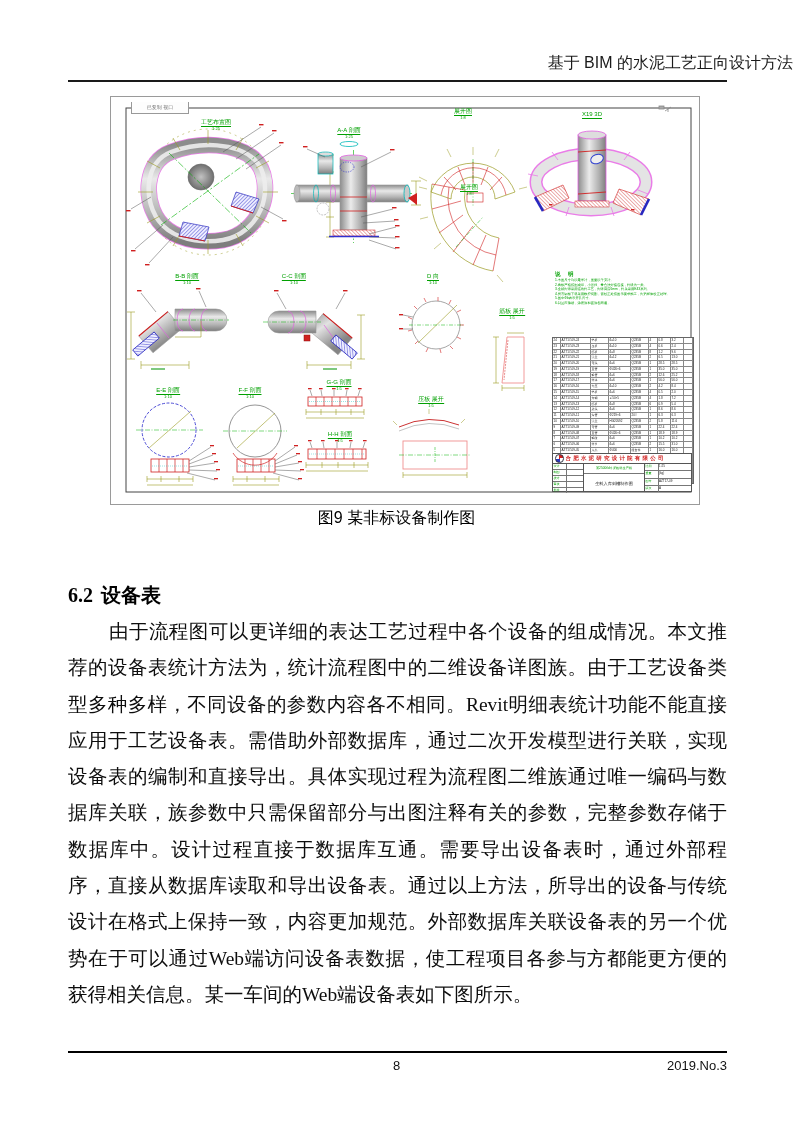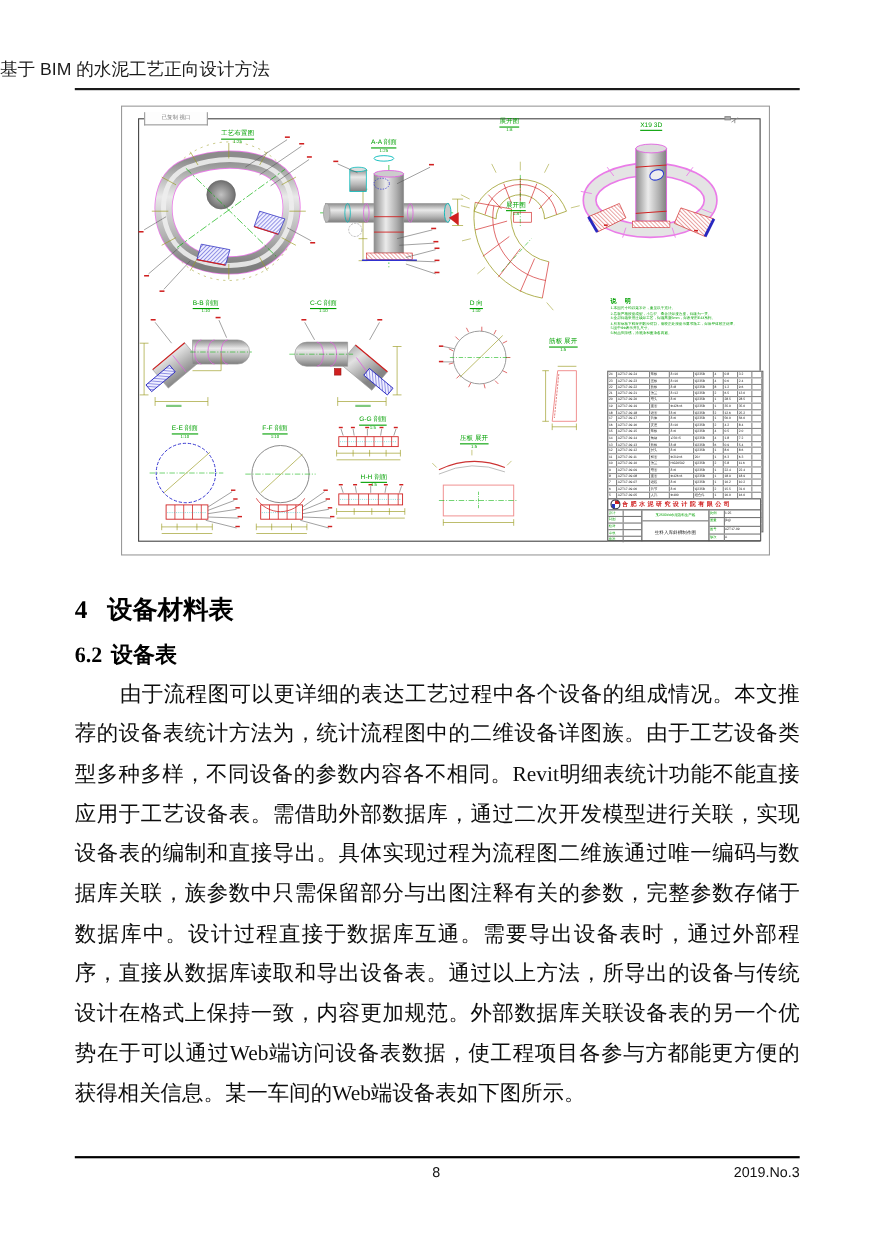--- a/index.html
+++ b/index.html
@@ -1,19 +1,19 @@
 <!DOCTYPE html>
 <html><head>
 <meta charset="utf-8">
 <style>
   html,body{margin:0;padding:0;background:#888;}
   .page{position:relative;width:793px;height:1122px;background:#fff;margin:0 auto;
         font-family:"Liberation Serif",serif;overflow:hidden;color:#111;}
   
-  .hdr-title{position:absolute;top:53px;left:0;width:100%;text-align:left;
+  .hdr-title{position:absolute;top:53px;left:0;width:100%;text-align:right;
              font-family:"Liberation Sans",sans-serif;font-size:16px;color:#1a1a1a;}
   .hdr-line{position:absolute;top:80px;left:68px;width:659px;height:2px;background:#1a1a1a;}
   
   .figure{position:absolute;left:110px;top:96px;width:588px;height:407px;
           border:1px solid #9a9a9a;background:#fff;}
   .cad{position:absolute;left:0;top:0;}
   .vp-tab{position:absolute;left:20px;top:5px;width:56px;height:11px;border:1px solid #999;
           border-top:none;font-size:5px;line-height:11px;color:#777;text-align:center;
           font-family:"Liberation Sans",sans-serif;white-space:nowrap;overflow:hidden;background:#fdfdfd;}
   .vlabel{position:absolute;transform:translateX(-50%);text-align:center;color:#00a000;
@@ -954,24 +954,22 @@
             </div>
             <div class="tb-fr">
               <span class="tb-lab">版次</span>
               <span class="tb-val">A</span>
             </div>
           </div>
       </div>
     </div>
   </div>
 
-
-  <div class="h1">
-    <span class="num">4</span><span>设备材料表</span>
-  </div>
+  <div class="caption">图9  某非标设备制作图</div>
+
   <div class="h2">
     <span class="num">6.2</span><span>设备表</span>
   </div>
 
   <div class="para">由于流程图可以更详细的表达工艺过程中各个设备的组成情况。本文推荐的设备表统计方法为，统计流程图中的二维设备详图族。由于工艺设备类型多种多样，不同设备的参数内容各不相同。Revit明细表统计功能不能直接应用于工艺设备表。需借助外部数据库，通过二次开发模型进行关联，实现设备表的编制和直接导出。具体实现过程为流程图二维族通过唯一编码与数据库关联，族参数中只需保留部分与出图注释有关的参数，完整参数存储于数据库中。设计过程直接于数据库互通。需要导出设备表时，通过外部程序，直接从数据库读取和导出设备表。通过以上方法，所导出的设备与传统设计在格式上保持一致，内容更加规范。外部数据库关联设备表的另一个优势在于可以通过Web端访问设备表数据，使工程项目各参与方都能更方便的获得相关信息。某一车间的Web端设备表如下图所示。</div>
 
   <div class="ftr-line"></div>
   <div class="ftr-page">8</div>
   <div class="ftr-issue">2019.No.3</div>
 </div>

